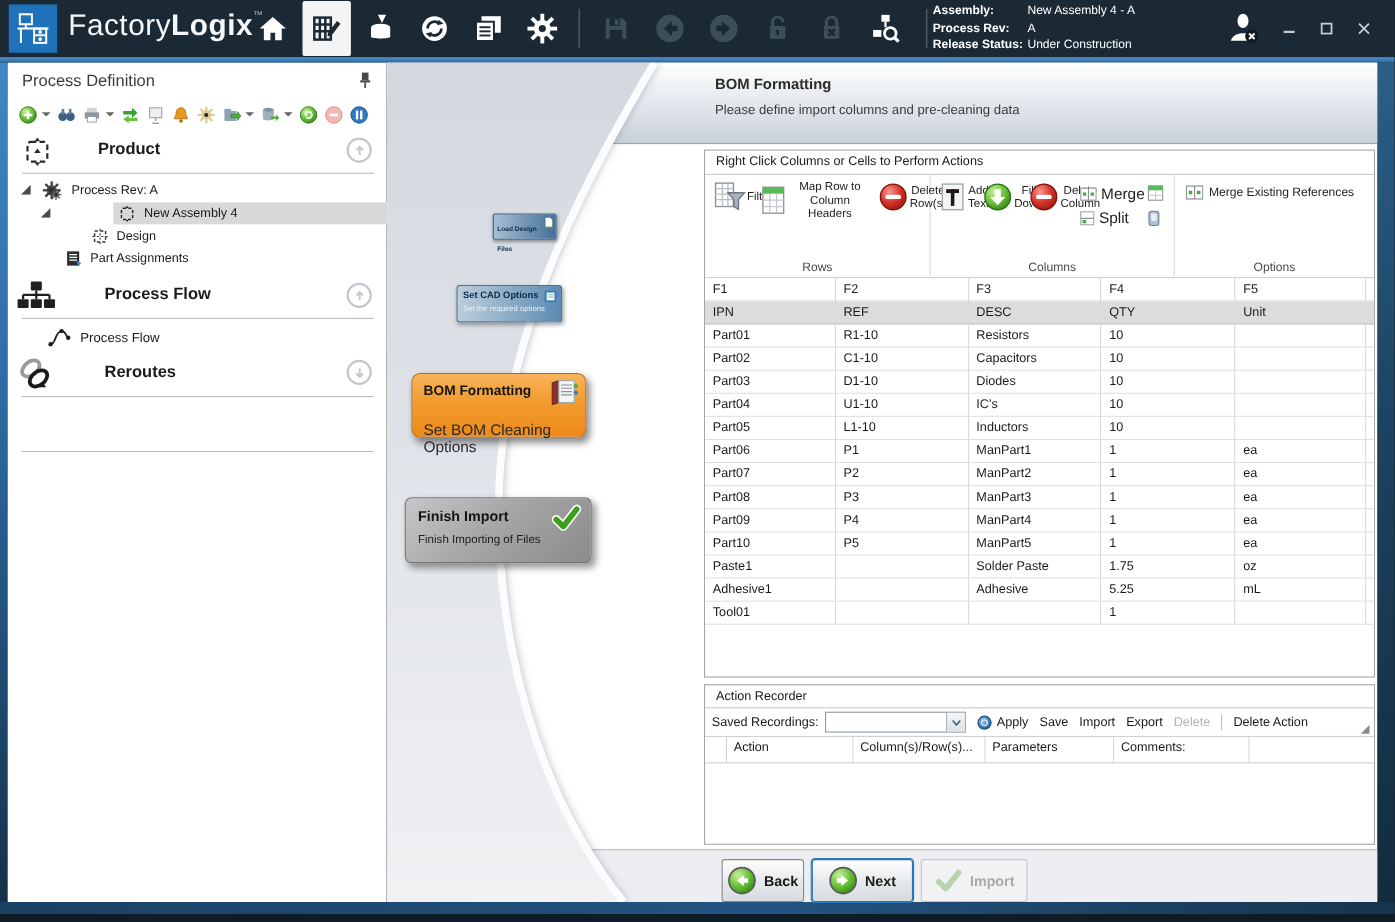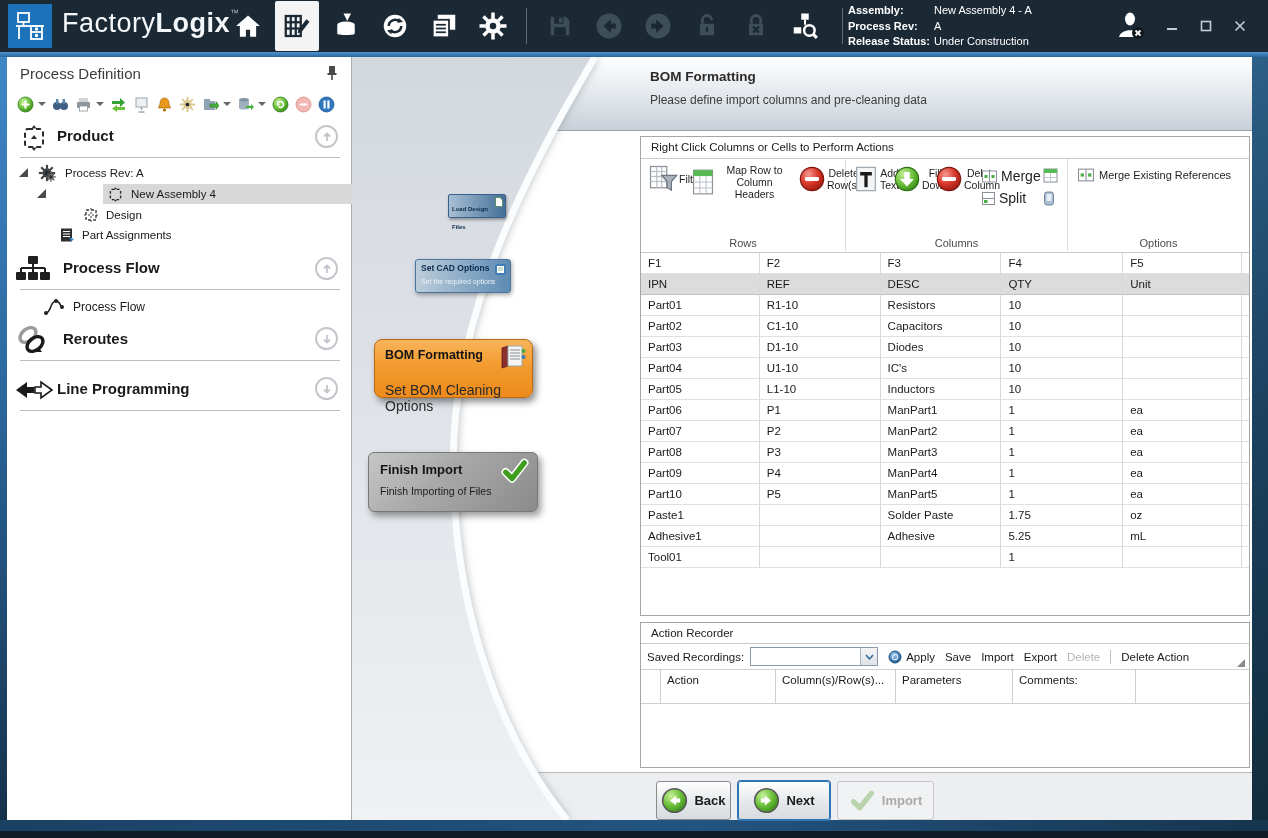--- a/index.html
+++ b/index.html
@@ -32,21 +32,21 @@
   .frame-bottom1 { position:absolute; left:0; top:820px; width:1268px; height:11px; background:linear-gradient(90deg,#1a4163,#235481 55%,#16354e); }
   .frame-bottom2 { position:absolute; left:0; top:831px; width:1268px; height:7px; background:#101c25; }
 
   
   .sidebar { position:absolute; left:7px; top:57px; width:345px; height:763px; background:#ffffff; border-right:1px solid #a9aeb4; }
   .sb-title { position:absolute; left:13px; top:8px; font-size:15px; color:#3c3c3c; }
   .pin { position:absolute; left:318px; top:8px; }
   .sb-toolbar { position:absolute; left:10px; top:36px; display:flex; align-items:center; gap:6px; height:22px; }
   .caret { width:0; height:0; border-left:4px solid transparent; border-right:4px solid transparent; border-top:4px solid #666; margin-left:-2px; }
   .sec-hdr { position:absolute; left:0; width:345px; height:34px; }
-  .sec-hdr .lbl { position:absolute; font-size:15px; font-weight:bold; color:#1a1a1a; }
+  .sec-hdr .lbl { position:absolute; font-size:15px; font-weight:bold; color:#1a1a1a;margin-left:32px; }
   .circlebtn { position:absolute; left:308px; top:4px; width:23px; height:23px; border:2px solid #c3c7cc; border-radius:50%; display:flex; align-items:center; justify-content:center; }
   .sb-sep { position:absolute; left:13px; width:320px; height:1px; background:#b9bdc2; }
   .treerow { position:absolute; font-size:11.5px; color:#1a1a1a; height:20px; display:flex; align-items:center; }
   .treerow.sel { background:#d8d8d8;margin-left:48px; }
   .exp { position:absolute; }
 
   
   .rightregion { position:absolute; left:352px; top:57px; width:900px; height:763px; background:#ffffff; }
   .hdrband { position:absolute; left:0; top:0; width:900px; height:74px; background:linear-gradient(180deg,#ffffff 0%,#e7ebef 45%,#c8d0d8 100%); border-bottom:1px solid #9aa2ab; }
   .hdrband .t1 { position:absolute; left:298px; top:12px; font-size:13.5px; font-weight:bold; color:#2b2b2b; }
@@ -82,21 +82,21 @@
   .rec-title { height:21px; line-height:20px; padding-left:10px; font-size:11.5px; color:#1a1a1a; border-bottom:1px solid #c9c9c9; }
   .rec-controls { position:relative; height:25px; display:flex; align-items:center; font-size:11.5px; color:#1a1a1a; }
   .rec-controls .lab { padding-left:6px; }
   .combo { margin-left:6px; width:128px; height:19px; border:1px solid #8a9aaa; background:#fff; display:flex; }
   .combo .val { flex:1; font-size:11px; line-height:17px; padding-left:4px; }
   .combo .drop { width:17px; border-left:1px solid #aab4bd; background:linear-gradient(180deg,#f4f5f6,#dfe3e6); display:flex; align-items:center; justify-content:center; }
   .reclink { margin-left:10px; }
   .reclink.disabled { color:#b5b5b5; }
   .recdiv { width:1px; height:14px; background:#c0c0c0; margin-left:10px; }
   .grip { position:absolute; right:4px; bottom:2px; width:0; height:0; border-left:8px solid transparent; border-bottom:8px solid #8a8a8a; }
-  .rec-hdr { display:flex; height:35px; border-top:1px solid #d0d0d0; }
+  .rec-hdr { display:flex; height:25px; border-top:1px solid #d0d0d0; }
   .rcell { border-right:1px solid #d0d0d0; border-bottom:1px solid #d0d0d0; font-size:11.5px; color:#1a1a1a; line-height:20px; padding-left:6px; background:#fff; white-space:nowrap; overflow:hidden; }
   .r0{width:20px;} .r1{width:115px;} .r2{width:120px;} .r3{width:117px;} .r4{width:123px;} .rf{flex:1; border-right:none;}
 
   
   .footer { position:absolute; left:0; top:715px; width:900px; height:48px; background:#eceef1; border-top:1px solid #b9b9b9; }
   .fbtn { position:absolute; top:8px; height:39px; border:1px solid #8a8a8a; border-radius:3px; background:linear-gradient(180deg,#fefefe,#e7eaec 50%,#d7dbdf); display:flex; align-items:center; justify-content:center; gap:6px; font-size:13px; font-weight:bold; color:#1a1a1a; }
   .fbtn.focus { border:1px solid #2e75b5; box-shadow:0 0 0 1px #2e75b5; }
   .fbtn.disabled { background:#f1f2f3; border-color:#c6c6c6; color:#a9a9a9; font-weight:bold; }
 
   .flow-title { font-weight:bold; color:#141414; }
@@ -471,32 +471,20 @@
       </svg>
       <span class="lbl" style="left:56px;top:7px">Reroutes</span>
       <div class="circlebtn">
         <svg width="12" height="12" viewBox="0 0 12 12">
             <path d="M6 2 V9 M3 6.5 L6 9.5 L9 6.5" stroke="#c3c7cc" stroke-width="1.8" fill="none"></path>
           </svg>
       </div>
     </div>
     <div class="sb-sep" style="top:303px"></div>
 
-    <div class="sec-hdr" style="top:316px">
-      <svg style="position:absolute;left:8px;top:5px" width="38" height="24" viewBox="0 0 38 24">
-        <path d="M1 12 L12 4 V9 H19 V15 H12 V20 Z" fill="#1a1a1a"></path>
-        <path d="M37 12 L26 4 V9 H20 V15 H26 V20 Z" fill="none" stroke="#1a1a1a" stroke-width="1.6"></path>
-      </svg>
-      <span class="lbl" style="left:50px;top:7px">Line Programming</span>
-      <div class="circlebtn">
-        <svg width="12" height="12" viewBox="0 0 12 12">
-            <path d="M6 2 V9 M3 6.5 L6 9.5 L9 6.5" stroke="#c3c7cc" stroke-width="1.8" fill="none"></path>
-          </svg>
-      </div>
-    </div>
     <div class="sb-sep" style="top:353px"></div>
   </div>
 
   <div class="rightregion">
     <div class="hdrband">
       <div class="t1">BOM Formatting</div>
       <div class="t2">Please define import columns and pre-cleaning data</div>
     </div>
 
     <div class="gridpanel">

